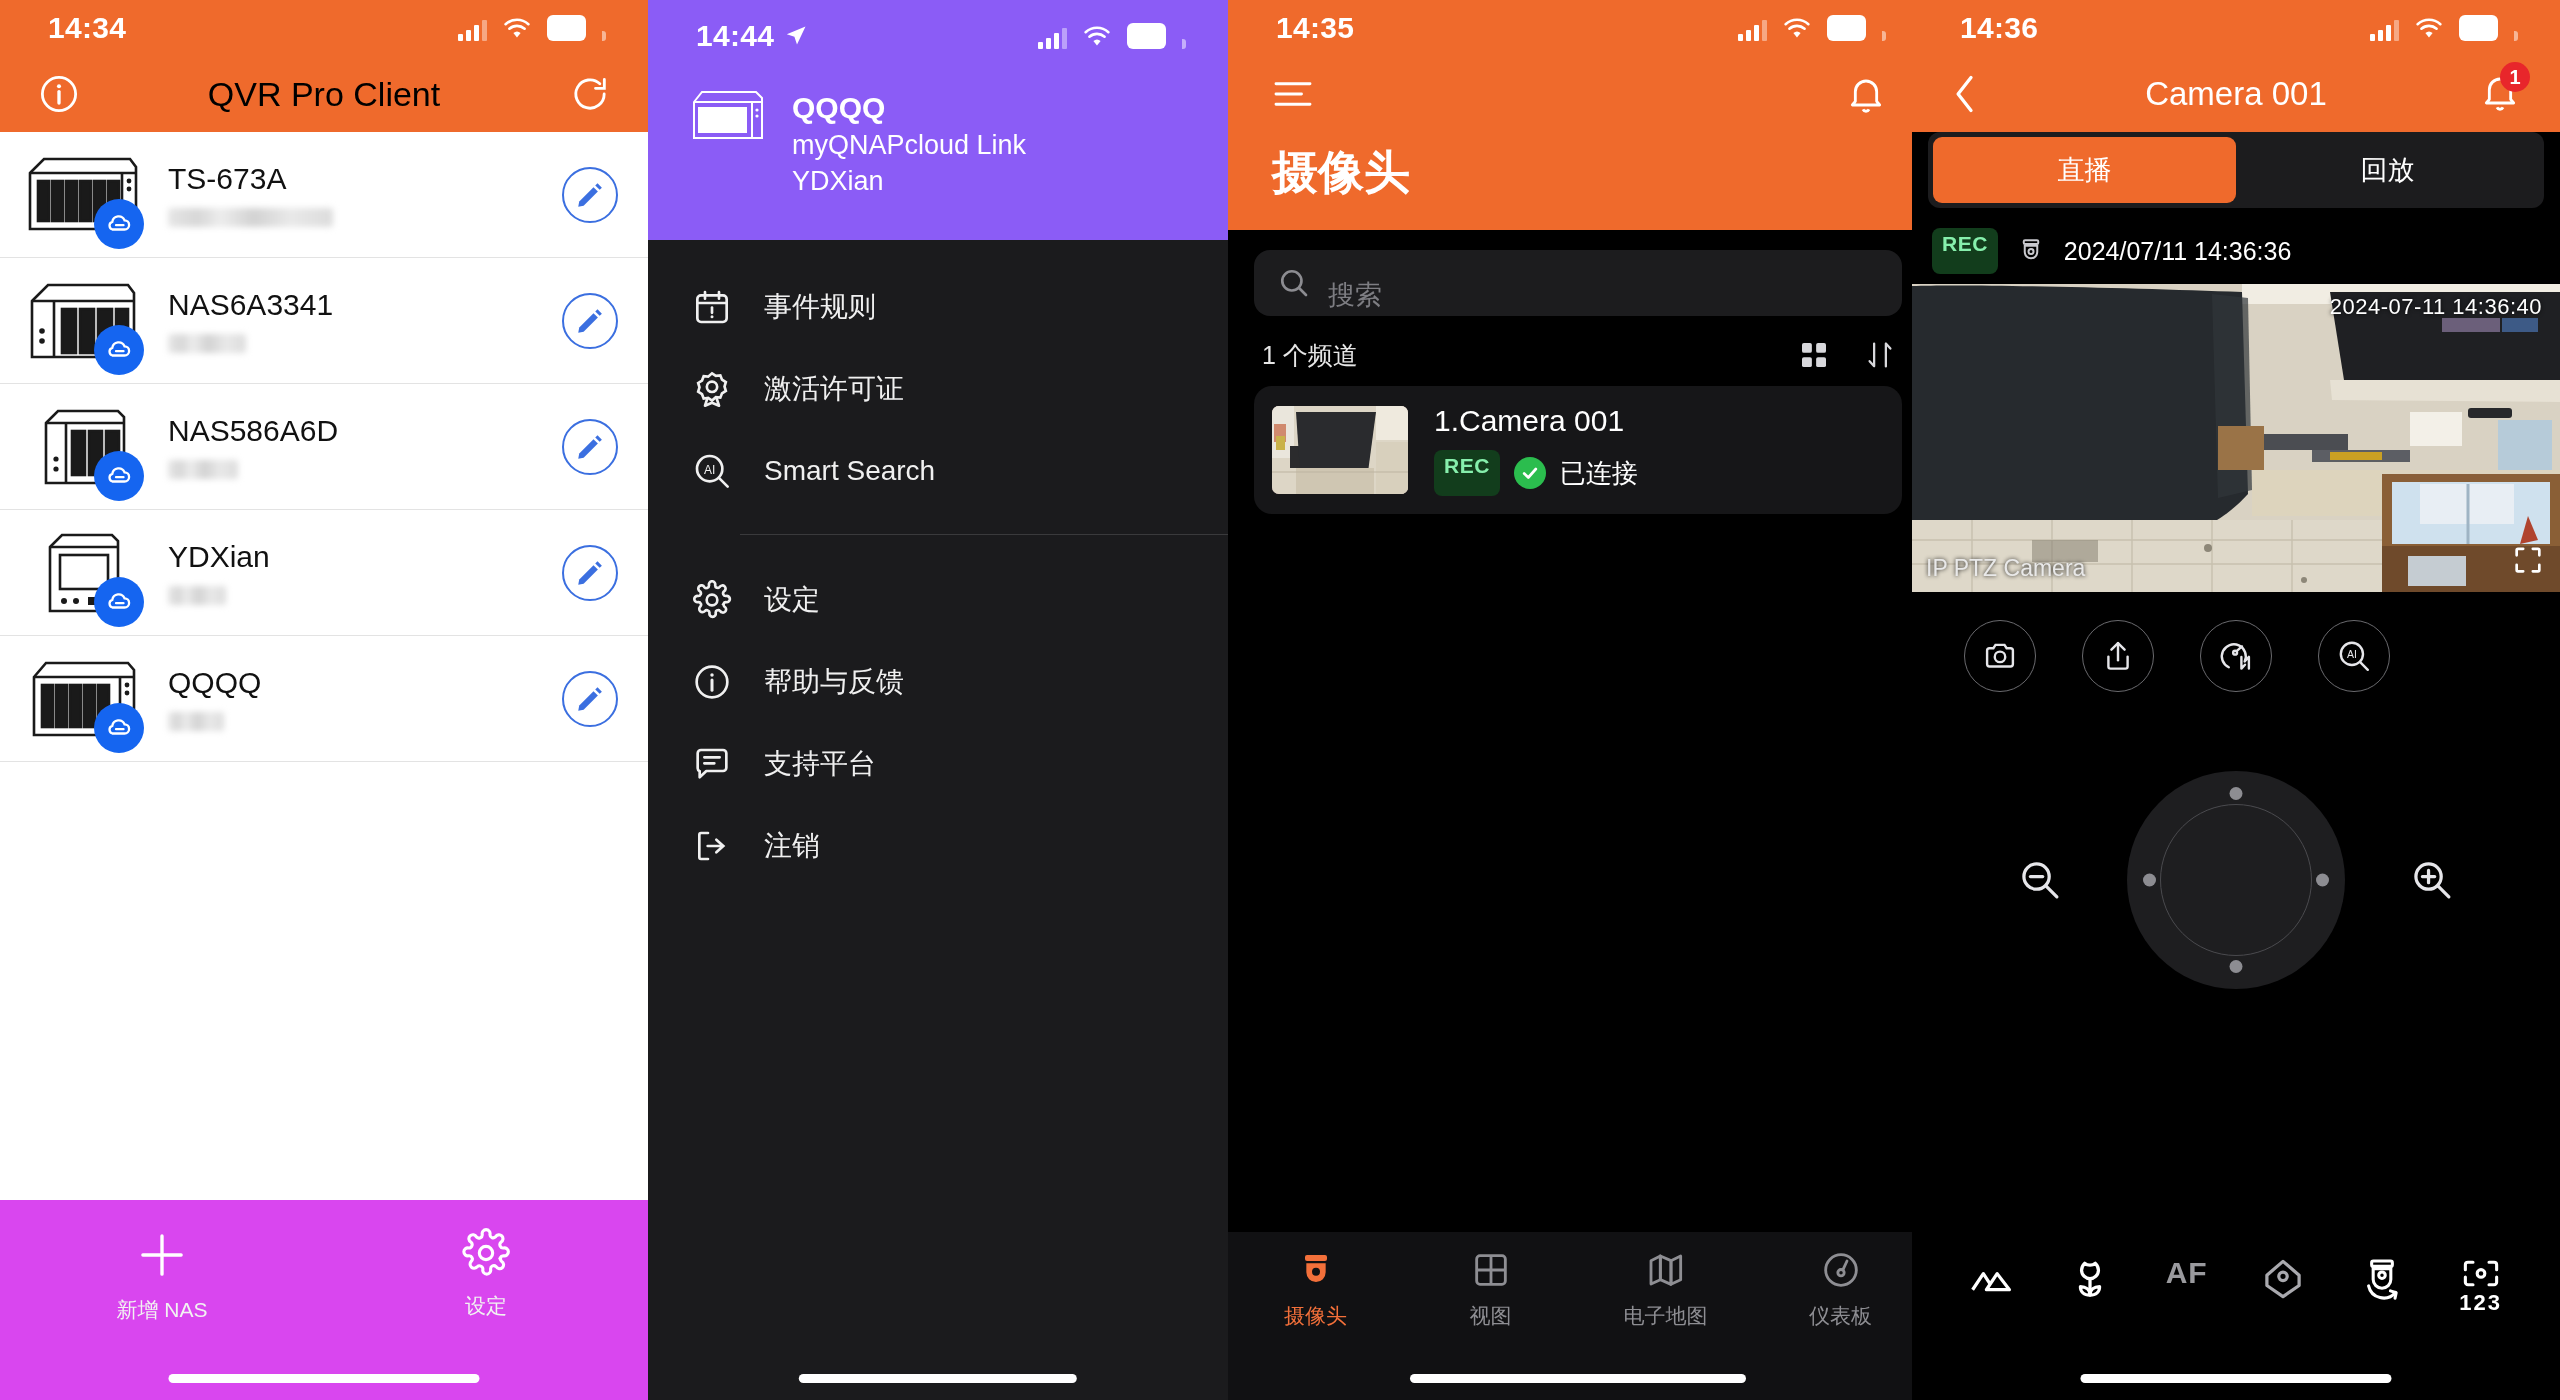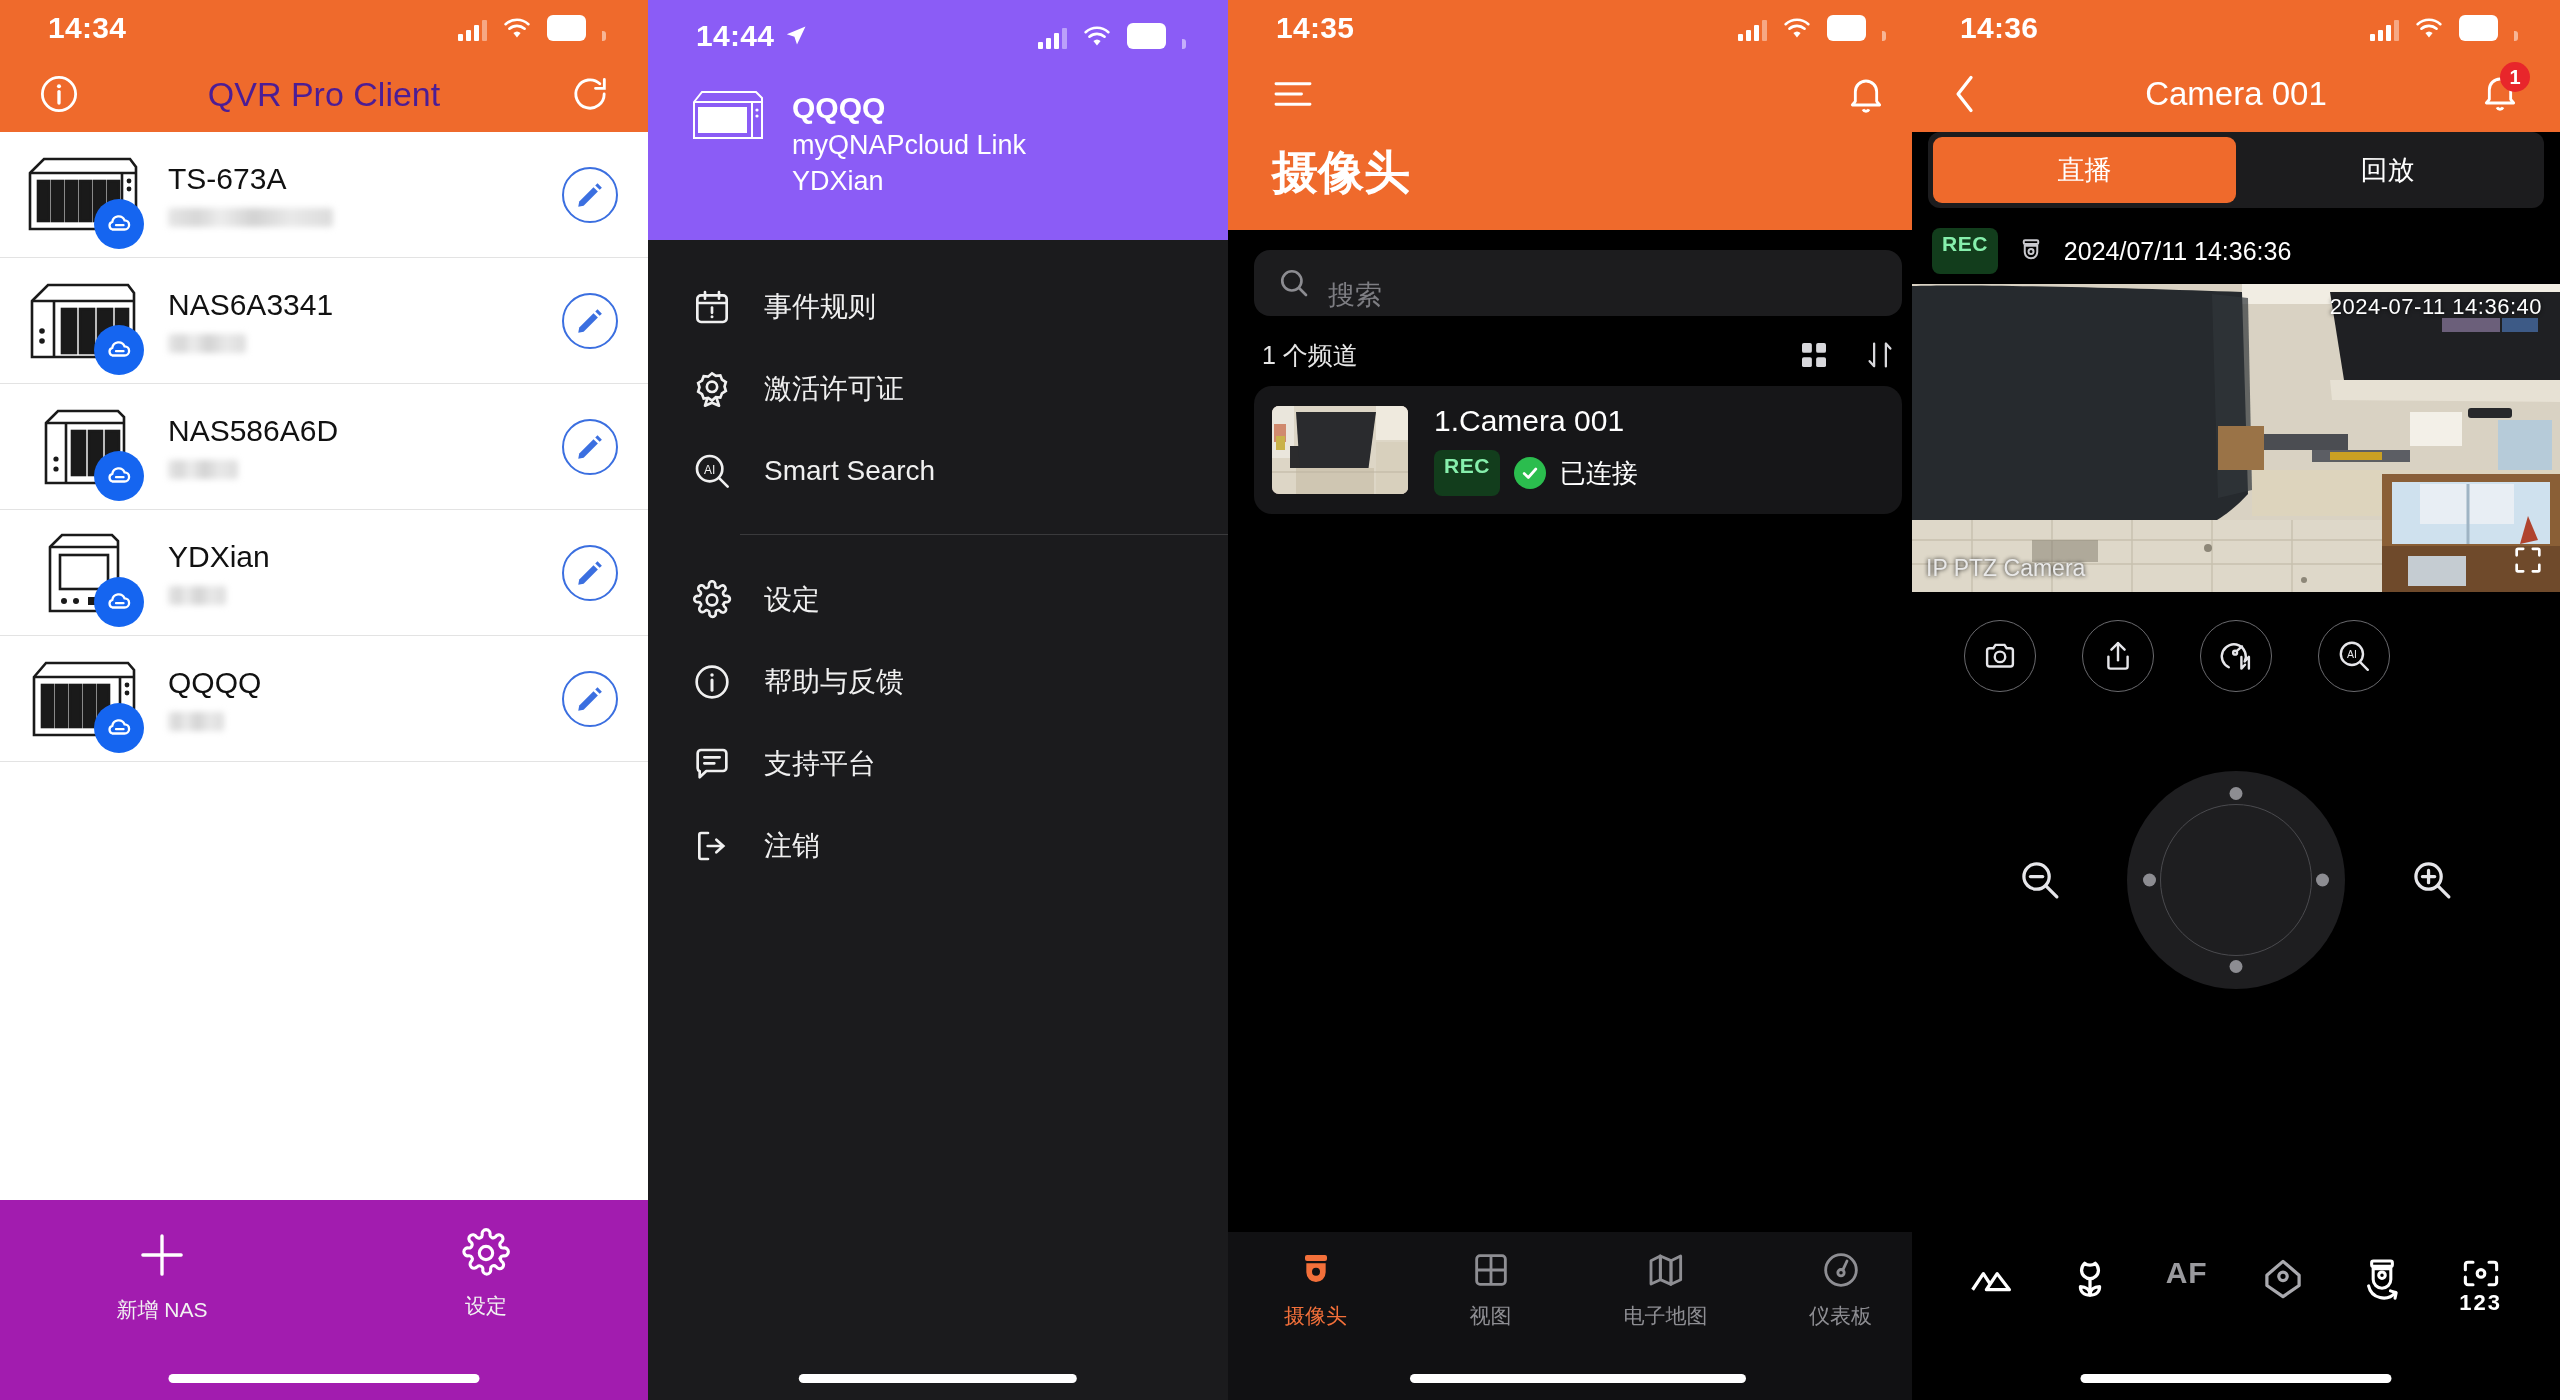--- a/index.html
+++ b/index.html
@@ -36,21 +36,21 @@
     padding:1px 7px 2px; font-size:22px; font-weight:700; line-height:1;
     display:flex; align-items:center; height:26px;
   }
   .battery-nub { width:4px;height:10px;background:#fff;opacity:.5;border-radius:0 3px 3px 0; margin-left:2px;}
   .loc-arrow { display:inline-block; }
 
   
   .orange { background:#ef6a2c; }
   .navbar1 {
     height: 76px; display:flex; align-items:center; padding: 0 38px;
-    color:#4c1d95; position:relative;
+    color:#000000; position:relative;
   }
   .navbar1 .title {
     position:absolute; left:0; right:0; text-align:center;
     font-size: 34px; font-weight: 500; pointer-events:none;
   }
   .icon-btn { background:none;border:none;cursor:pointer;display:flex;align-items:center;justify-content:center; }
   .spacer { flex:1; }
 
   .naslist { background:#fff; }
   .nasrow {
@@ -69,21 +69,21 @@
     height: 19px; border-radius: 3px;
     background: linear-gradient(90deg,#e6e6e6 0%,#d7d7d7 18%,#ededed 32%,#d2d2d2 52%,#e9e9e9 74%,#dcdcdc 100%);
     filter: blur(3px);
   }
   .edit-btn {
     width:56px;height:56px;border-radius:50%;border:2.5px solid #3b6fe0;
     display:flex;align-items:center;justify-content:center;flex:0 0 56px;
   }
   .p1-bottombar {
     position:absolute; left:0; right:0; bottom:0; height:200px;
-    background:#a21caf; display:flex; align-items:flex-start; padding-top:28px;
+    background:#d946ef; display:flex; align-items:flex-start; padding-top:28px;
   }
   .p1-tab { flex:1; display:flex; flex-direction:column; align-items:center; gap:14px; color:#f2f2f2; }
   .p1-tab .lbl { font-size:21px; }
   .home-indicator {
     position:absolute; bottom:17px; left:50%; transform:translateX(-50%);
     width:48%; height:9px; border-radius:6px; background:#fff;
   }
 
   
   .menu-header { background:#8b5cf6; padding: 8px 0 40px 0; }

